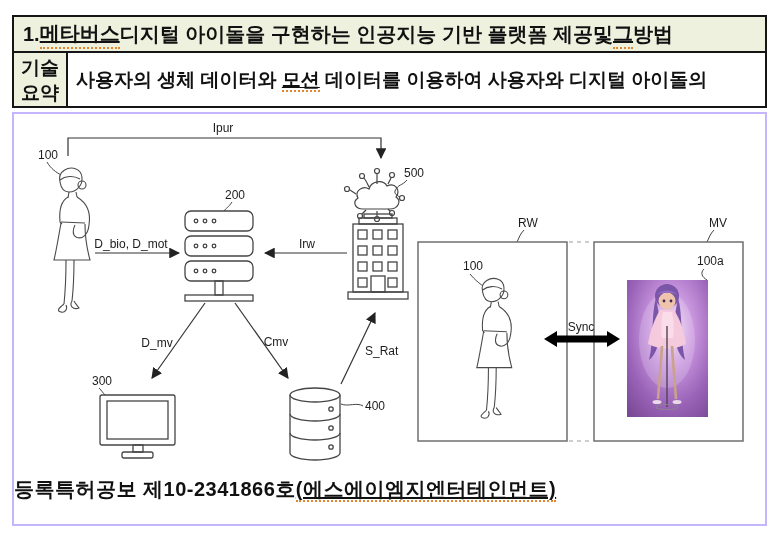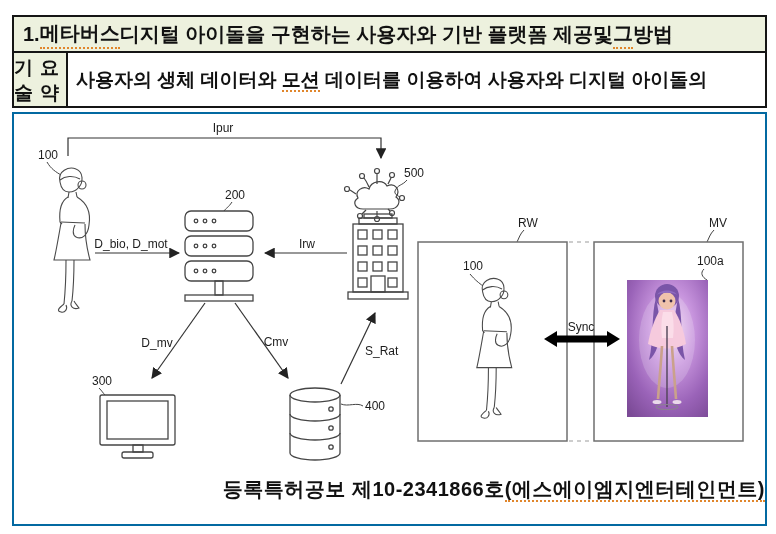--- a/index.html
+++ b/index.html
@@ -6,43 +6,43 @@
   .page{position:relative;width:776px;height:534px;background:#ffffff;overflow:hidden;
         font-family:"Liberation Sans",sans-serif;color:#111;}
   
   .tbl{position:absolute;left:12px;top:15px;width:755px;box-sizing:border-box;
        border:2px solid #151515;}
   .title-row{height:34px;border-bottom:2px solid #151515;background:#edf1de;
              display:flex;align-items:center;padding-left:9px;
              font-size:20px;font-weight:700;white-space:nowrap;}
   .row2{display:flex;height:53px;background:#fff;}
   .cell-label{width:54px;box-sizing:border-box;border-right:2px solid #151515;background:#edf1de;
-              display:flex;flex-direction:row;justify-content:center;align-items:center;
+              display:flex;flex-direction:column;justify-content:center;align-items:center;
               font-size:19px;font-weight:700;line-height:25px;}
   .cell-text{flex:1;padding:0 8px;font-size:19px;font-weight:700;line-height:26px;
              display:flex;flex-direction:column;justify-content:center;white-space:nowrap;gap:48px;}
-  .uline{border-bottom:2px dotted #e0862c;}
+  .uline{border-bottom:2px dotted #e0862c;text-decoration:underline;}
   
   .diagram{position:absolute;left:12px;top:112px;width:755px;height:414px;
-           box-sizing:border-box;border:2px solid #0369a1;background:#fff;}
+           box-sizing:border-box;border:2px solid #c4b5fd;background:#fff;}
   .diagram svg{display:block;}
-  .footer{position:absolute;left:0;right:0;top:362px;text-align:right;
+  .footer{position:absolute;left:0;right:0;top:362px;text-align:left;
           font-size:20px;font-weight:700;letter-spacing:.5px;white-space:nowrap;}
   svg text{font-family:"Liberation Sans",sans-serif;font-size:12px;fill:#1c1c1c;}
 </style>
 </head>
 <body>
 
 <div class="page">
 
   <div class="tbl">
     <div class="title-row">
         <span>1. </span>
         <span class="uline">메타버스</span>
-        <span> 디지털 아이돌을 구현하는 사용자와 기반 플랫폼 제공 </span>
+        <span> 디지털 아이돌을 구현하는 인공지능 기반 플랫폼 제공 </span>
         <span> 및 </span>
         <span class="uline">그</span>
         <span> 방법</span>
       </div>
     <div class="row2">
       <div class="cell-label">
         <div>기술</div>
         <div>요약</div>
       </div>
       <div class="cell-text">

